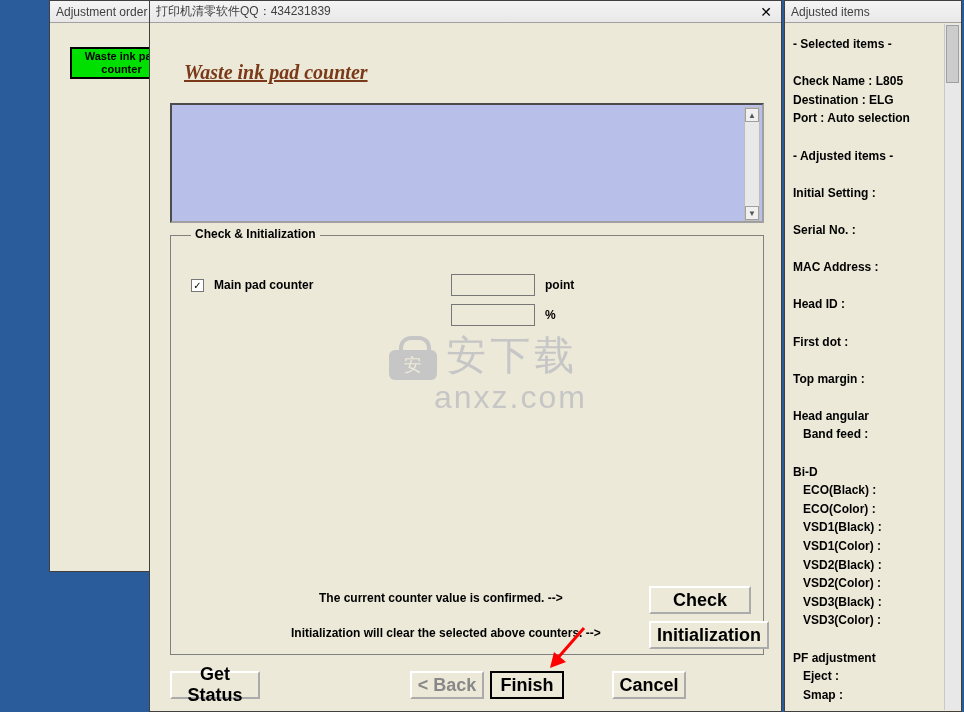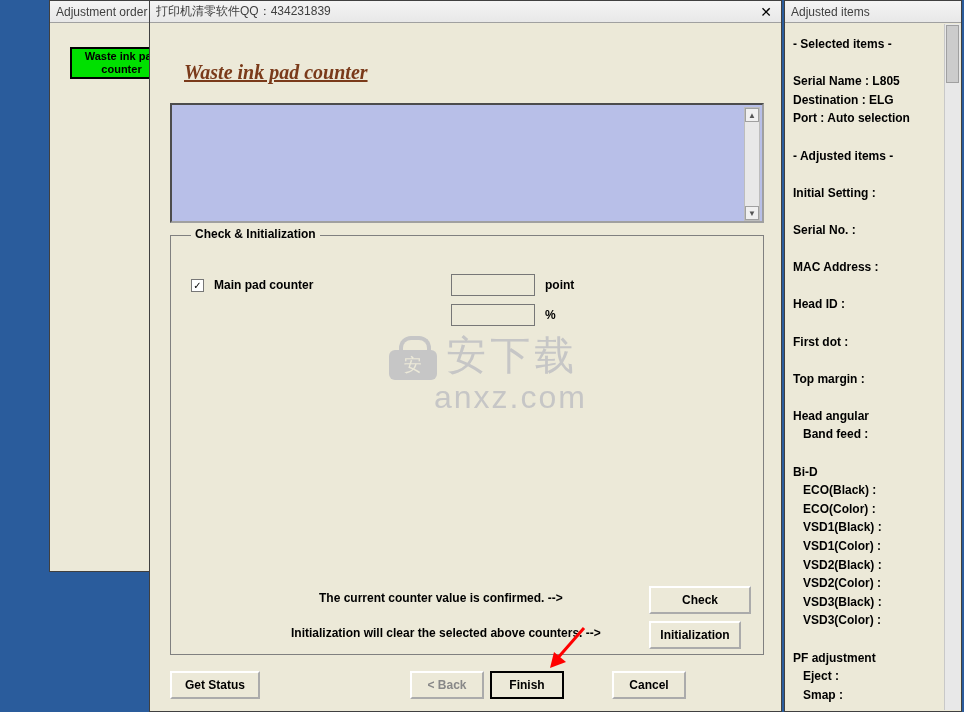--- a/index.html
+++ b/index.html
@@ -129,31 +129,31 @@
   .unit { font-weight: bold; }
   .help-text {
     position: absolute;
     font-weight: bold;
     font-size: 12px;
   }
   .winbtn {
     background: #ece9d8;
     border: 2px outset #fff;
     font-family: inherit;
-    font-size: 12px;
+    font-size: 18px;
     font-weight: bold;
     cursor: pointer;
     height: 28px;
     display: inline-flex;
     align-items: center;
     justify-content: center;
   }
   .winbtn.disabled { color: #888; cursor: default; }
   .btn-check { position:absolute; left:478px; top:350px; width:102px; }
-  .btn-init  { position:absolute; left:478px; top:385px; width:92px; }
+  .btn-init  { position:absolute; left:478px; top:385px; width:120px; }
   .btn-getstatus { position:absolute; left:20px;  top:648px; width:90px; }
   .btn-back      { position:absolute; left:260px; top:648px; width:74px; }
   .btn-finish    { position:absolute; left:340px; top:648px; width:74px; border:2px solid #000; }
   .btn-cancel    { position:absolute; left:462px; top:648px; width:74px; }
 
   
   .arrow {
     position: absolute;
     left: 398px; top: 603px;
     width: 40px; height: 44px;
@@ -277,21 +277,21 @@
     </svg>
   </div>
 </div>
 
 <div id="right-panel" class="panel">
   <div class="titlebar">
     <span>Adjusted items</span>
   </div>
   <div class="right-body">
     <div>- Selected items -</div><br>
-    <div>Serial Name : L805</div>
+    <div>Check Name : L805</div>
     <div>Destination : ELG</div>
     <div>Port : Auto selection</div><br>
     <div>- Adjusted items -</div><br>
     <div>Initial Setting :</div><br>
     <div>Serial No. :</div><br>
     <div>MAC Address :</div><br>
     <div>Head ID :</div><br>
     <div>First dot :</div><br>
     <div>Top margin :</div><br>
     <div>Head angular</div>

